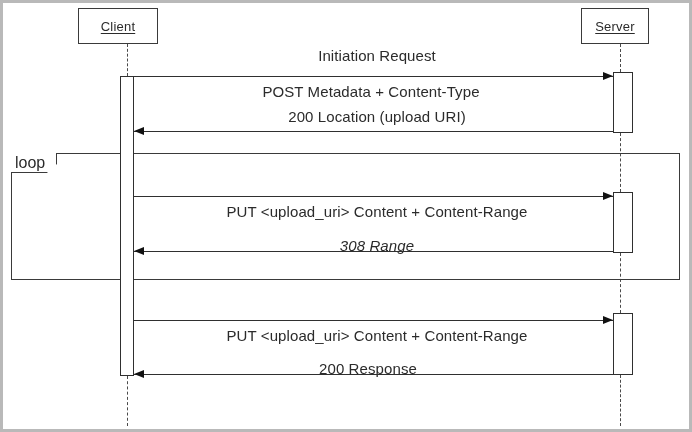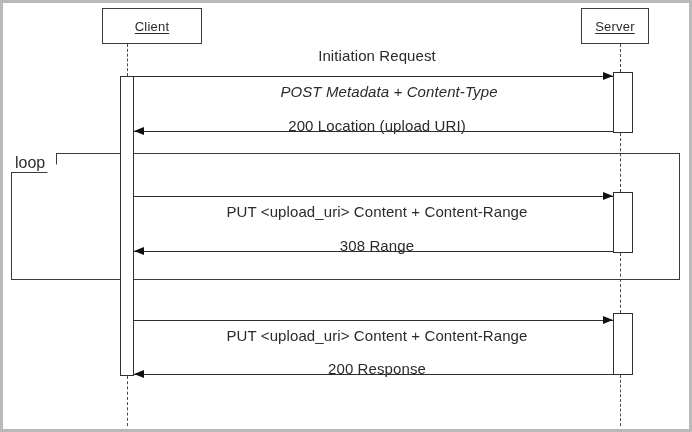--- a/index.html
+++ b/index.html
@@ -106,21 +106,21 @@
     clip-path: polygon(0 0, 100% 0, 100% 55%, 78% 100%, 0 100%);
   }
 </style>
 </head>
 <body>
 
 <div id="canvas">
 
   <div id="frame"></div>
 
-  <div class="participant" style="left:78px; top:8px; width:100px; height:36px;margin-left:24px;">
+  <div class="participant" style="left:78px; top:8px; width:80px; height:36px;">
     <span>Client</span>
   </div>
 
   <div class="participant" style="left:581px; top:8px; width:68px; height:36px;">
     <span>Server</span>
   </div>
 
   <div class="lifeline" style="left:127px; top:44px; height:32px;"></div>
   <div class="lifeline" style="left:127px; top:376px; height:50px;"></div>
 
@@ -133,39 +133,39 @@
   <div class="fragment-tab" style="left:11px; top:153px; width:46px; height:20px;">loop</div>
 
   <div class="activation" style="left:120px; top:76px; width:14px; height:300px;"></div>
 
   <div class="activation" style="left:613px; top:72px; width:20px; height:61px;"></div>
   <div class="activation" style="left:613px; top:192px; width:20px; height:61px;"></div>
   <div class="activation" style="left:613px; top:313px; width:20px; height:62px;"></div>
 
   <div class="label" style="left:134px; top:47px; width:486px;">Initiation Request</div>
 
-  <div class="label" style="left:146px; top:83px; width:486px;font-style:italic;">POST Metadata + Content-Type</div>
+  <div class="label" style="left:128px; top:83px; width:486px;">POST Metadata + Content-Type</div>
   <div class="msg-line" style="left:133px; top:76px; width:480px;"></div>
   <div class="arrowhead right" style="left:603px; top:71.5px;"></div>
 
-  <div class="label" style="left:134px; top:117px; width:486px;">200 Location (upload URI)</div>
+  <div class="label" style="left:134px; top:108px; width:486px;">200 Location (upload URI)</div>
   <div class="msg-line" style="left:134px; top:131px; width:479px;"></div>
   <div class="arrowhead left" style="left:134px; top:126.5px;"></div>
 
 
   <div class="label" style="left:134px; top:203px; width:486px;">PUT &lt;upload_uri&gt; Content + Content-Range</div>
   <div class="msg-line" style="left:133px; top:196px; width:480px;"></div>
   <div class="arrowhead right" style="left:603px; top:191.5px;"></div>
 
-  <div class="label" style="left:134px; top:237px; width:486px;">308 Range</div>
+  <div class="label" style="left:134px; top:237px; width:486px;font-style:italic;">308 Range</div>
   <div class="msg-line" style="left:134px; top:251px; width:479px;"></div>
   <div class="arrowhead left" style="left:134px; top:246.5px;"></div>
 
 
   <div class="label" style="left:134px; top:327px; width:486px;">PUT &lt;upload_uri&gt; Content + Content-Range</div>
   <div class="msg-line" style="left:133px; top:320px; width:480px;"></div>
   <div class="arrowhead right" style="left:603px; top:315.5px;"></div>
 
-  <div class="label" style="left:134px; top:360px; width:486px;">200 Response</div>
+  <div class="label" style="left:125px; top:360px; width:486px;">200 Response</div>
   <div class="msg-line" style="left:134px; top:374px; width:479px;"></div>
   <div class="arrowhead left" style="left:134px; top:369.5px;"></div>
 
 </div>
 
 </body></html>

